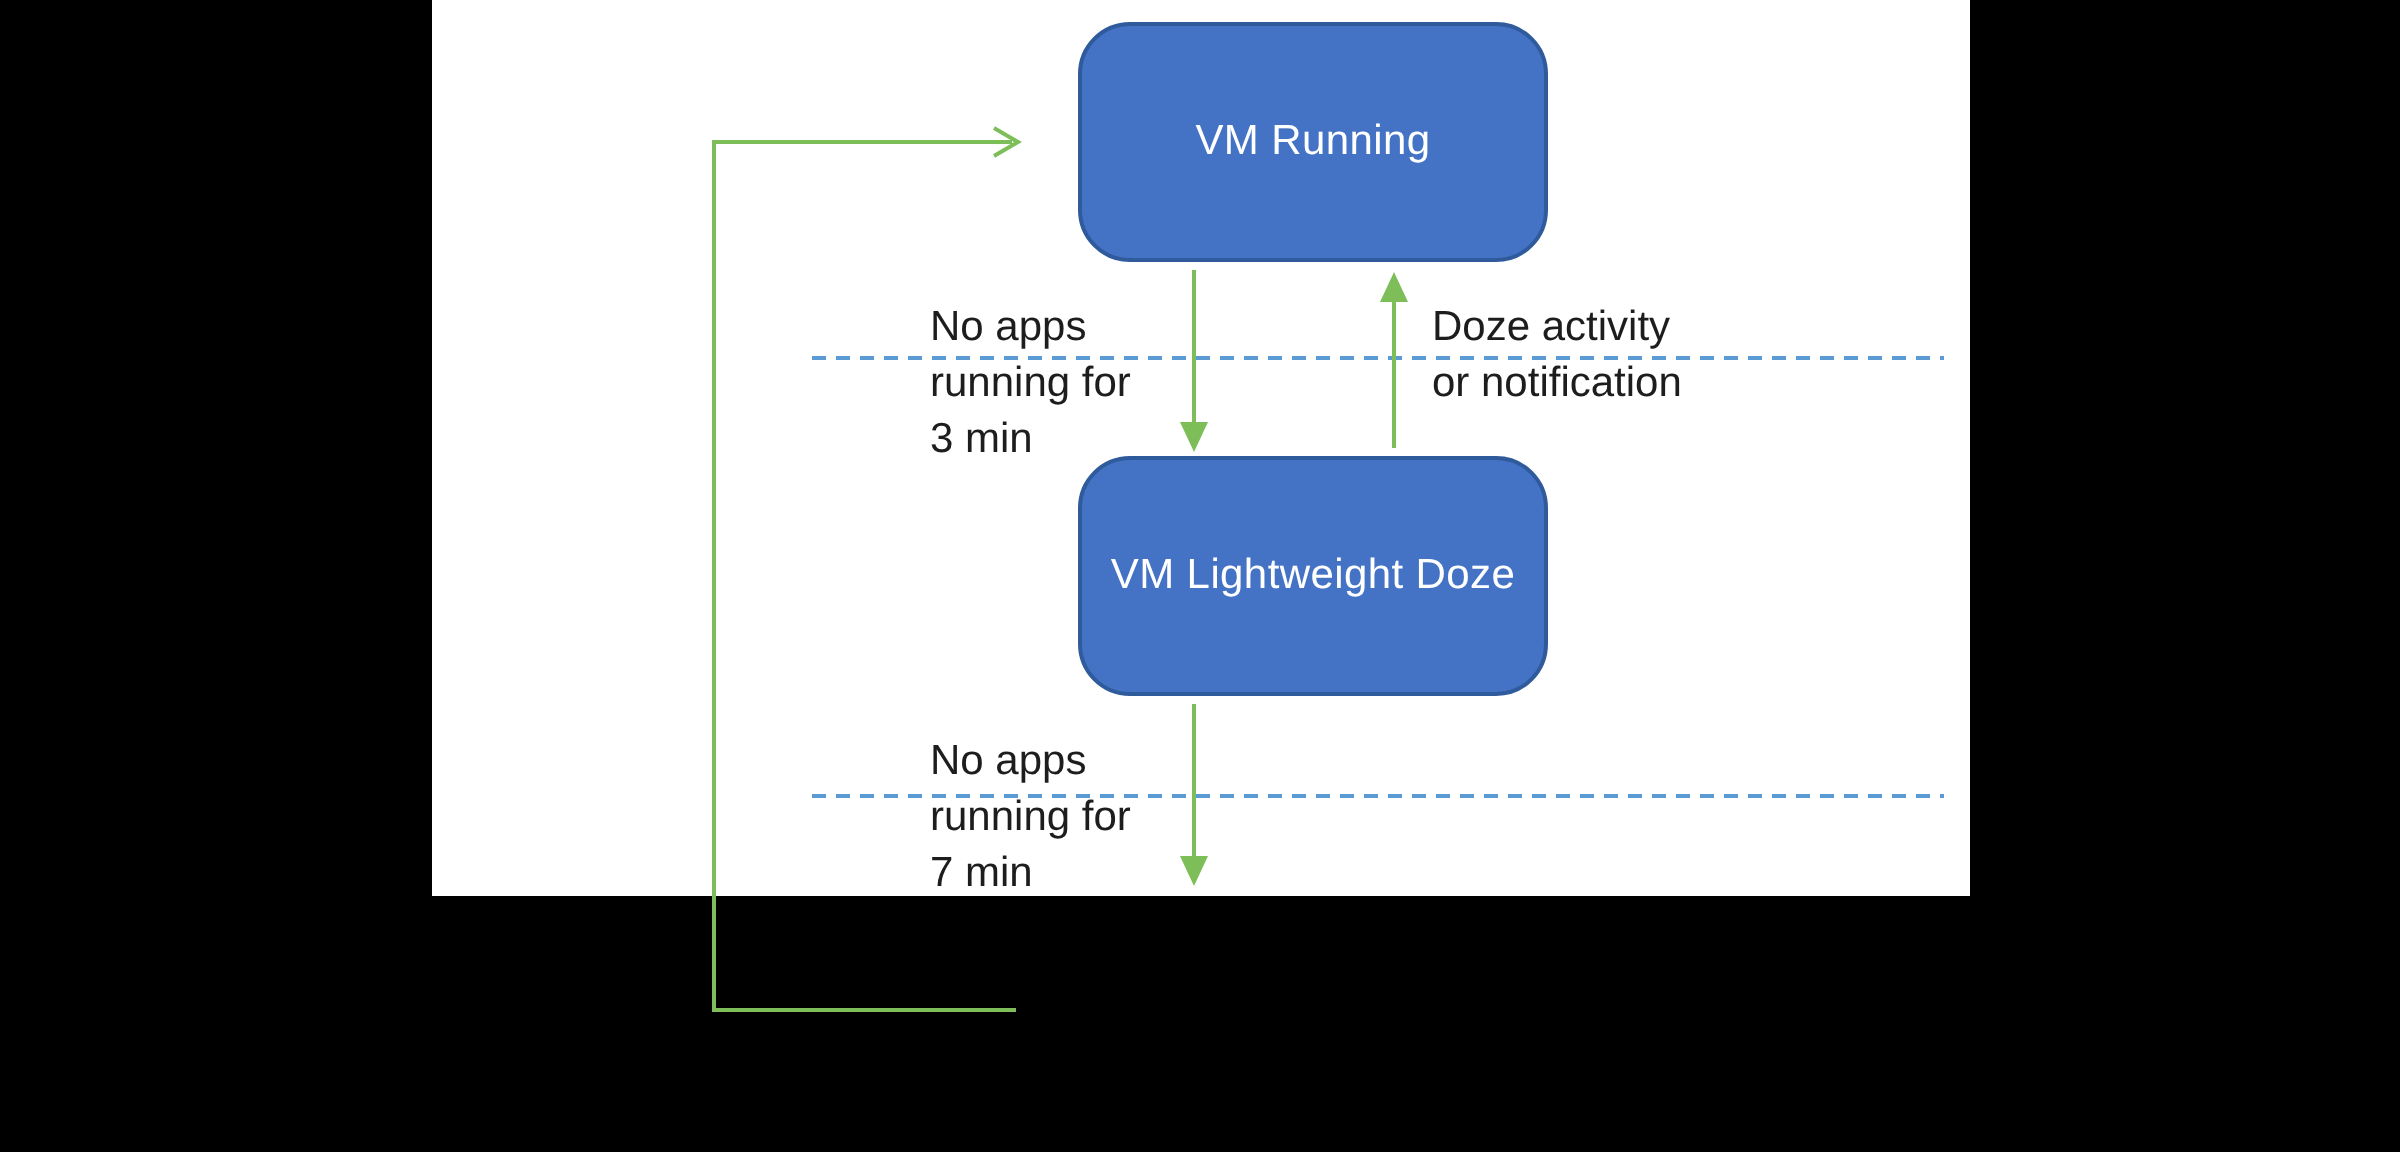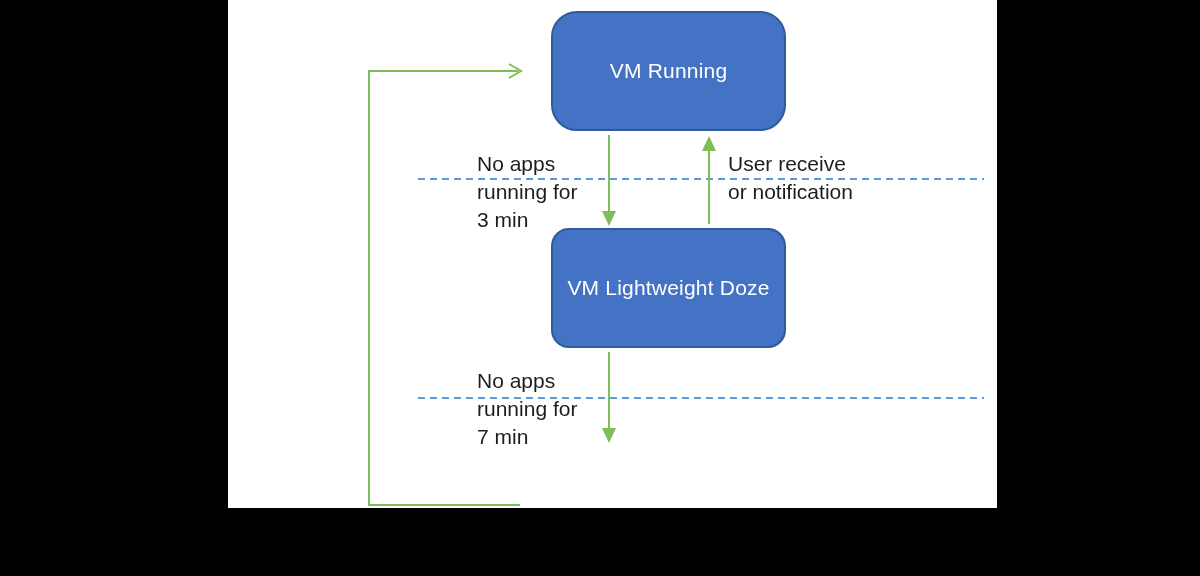--- a/index.html
+++ b/index.html
@@ -14,22 +14,22 @@
   }
   *{margin:0;padding:0;box-sizing:border-box;}
   html,body{width:1200px;height:576px;overflow:hidden;}
   body{
     background:var(--background);
     font-family:"Liberation Sans", sans-serif;
     position:relative;
   }
   .stage{
     position:absolute;
-    left:228px; top:0;
-    width:769px; height:508px;
+    left:216px; top:0;
+    width:769px; height:448px;
     background:var(--stage-bg);
   }
   .connectors{
     position:absolute;
     left:0; top:0;
     width:769px; height:572px;
   }
   .dashed{
     stroke:var(--dashed-blue);
     stroke-width:2;
@@ -56,21 +56,21 @@
     align-items:center;
     justify-content:center;
   }
   .state-box .state-label{
     color:var(--box-text);
     font-size:21px;
     letter-spacing:0.2px;
     white-space:nowrap;
   }
   .box-running{top:11px;}
-  .box-doze{top:228px;border-radius:18px;}
+  .box-doze{top:228px;}
   .box-notrunning{top:446px; height:119px;}
   .edge-label{
     position:absolute;
     color:var(--label-text);
     font-size:21px;
     line-height:28px;
     white-space:pre-line;
   }
   .lbl-no-apps-3{left:249px; top:150px;}
   .lbl-user-activity{left:500px; top:150px;}
@@ -114,21 +114,21 @@
 
   <div class="state-box box-doze">
     <span class="state-label">VM Lightweight Doze</span>
   </div>
 
 
   <div class="edge-label lbl-no-apps-3">No apps
 running for
 3 min</div>
 
-  <div class="edge-label lbl-user-activity">User receive
+  <div class="edge-label lbl-user-activity">Doze activity
 or notification</div>
 
   <div class="edge-label lbl-no-apps-7">No apps
 running for
 7 min</div>
 
 
 </div>
 
 </body></html>

